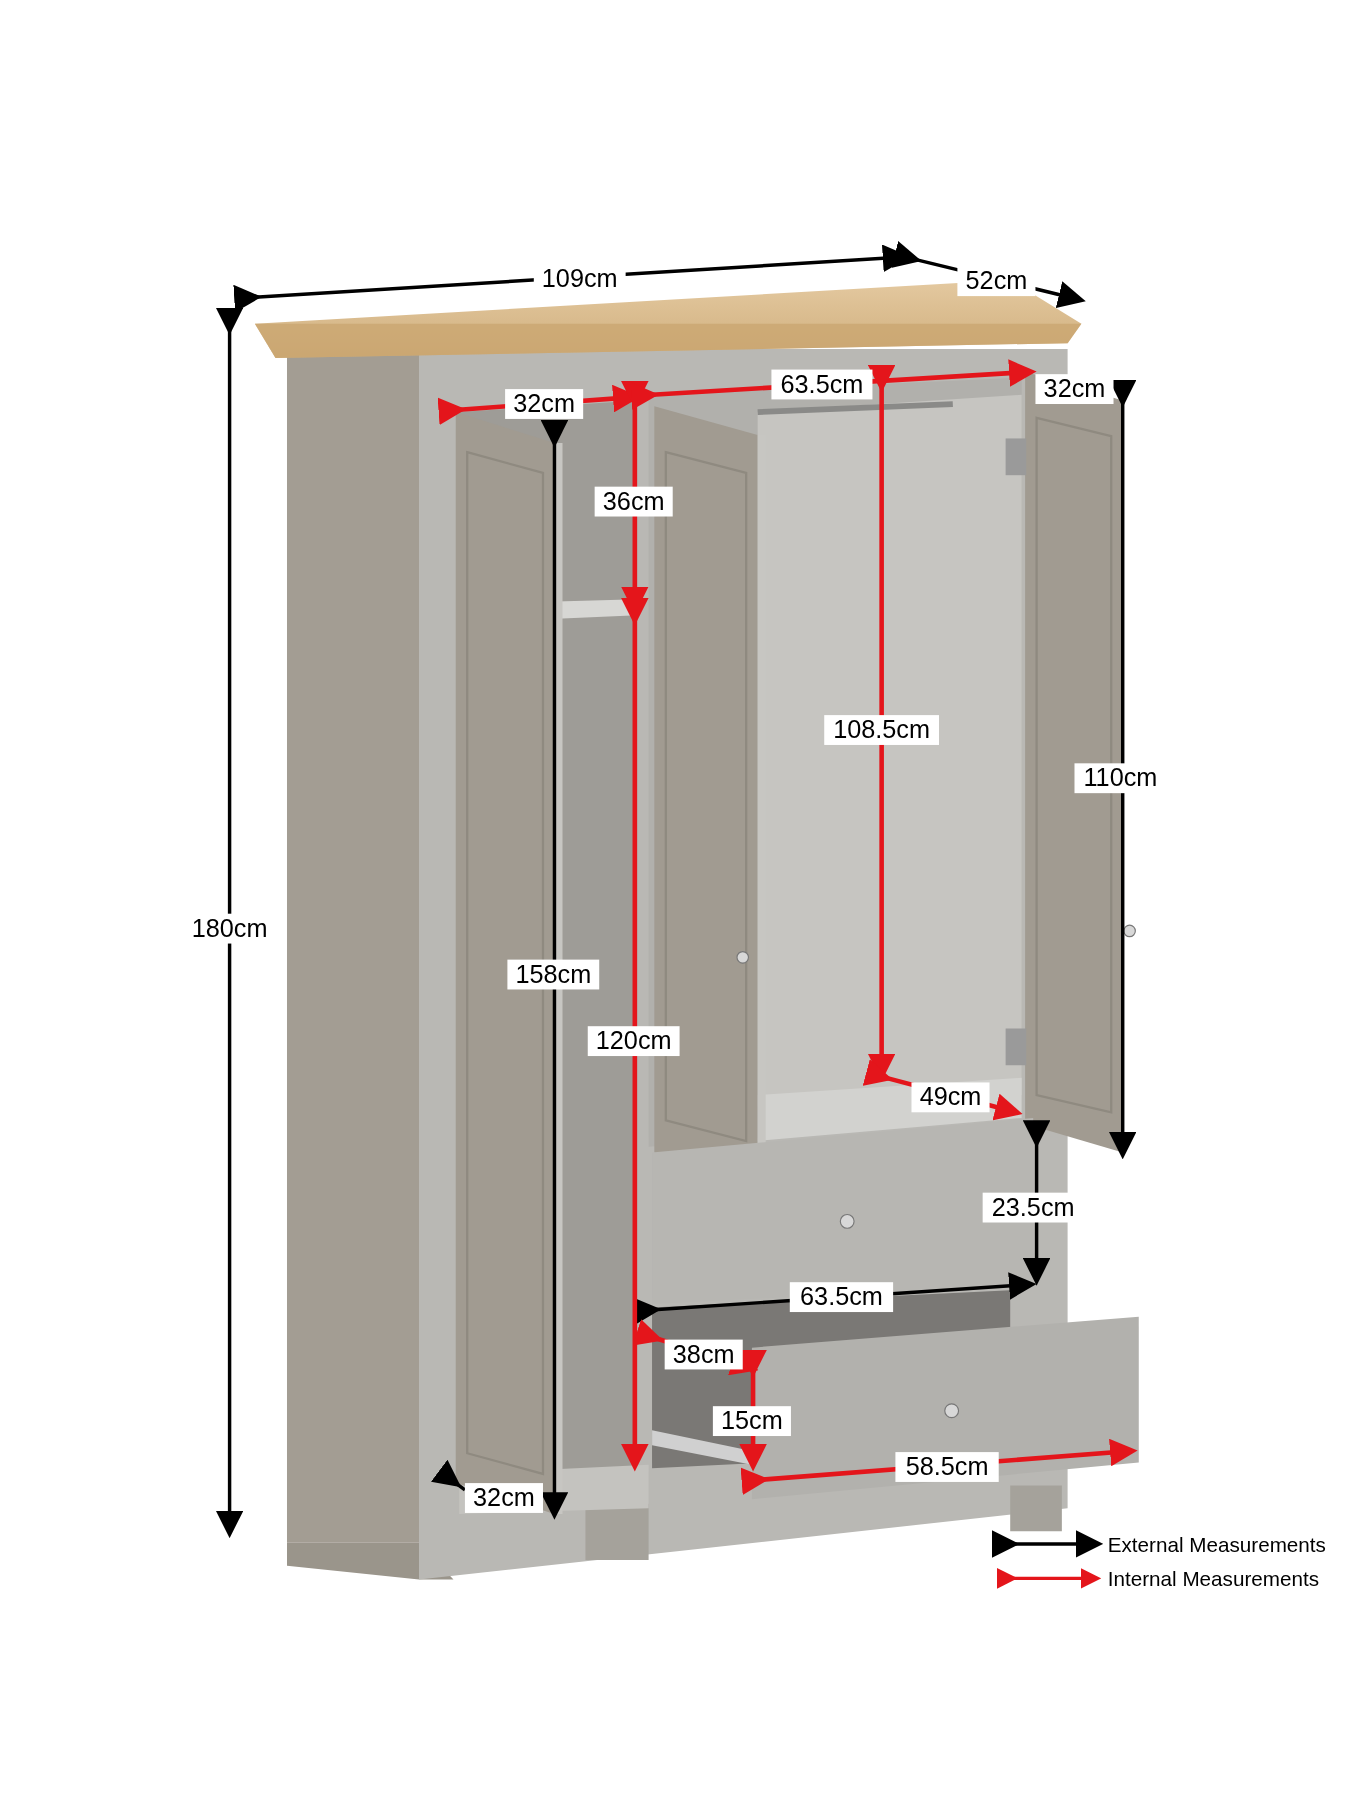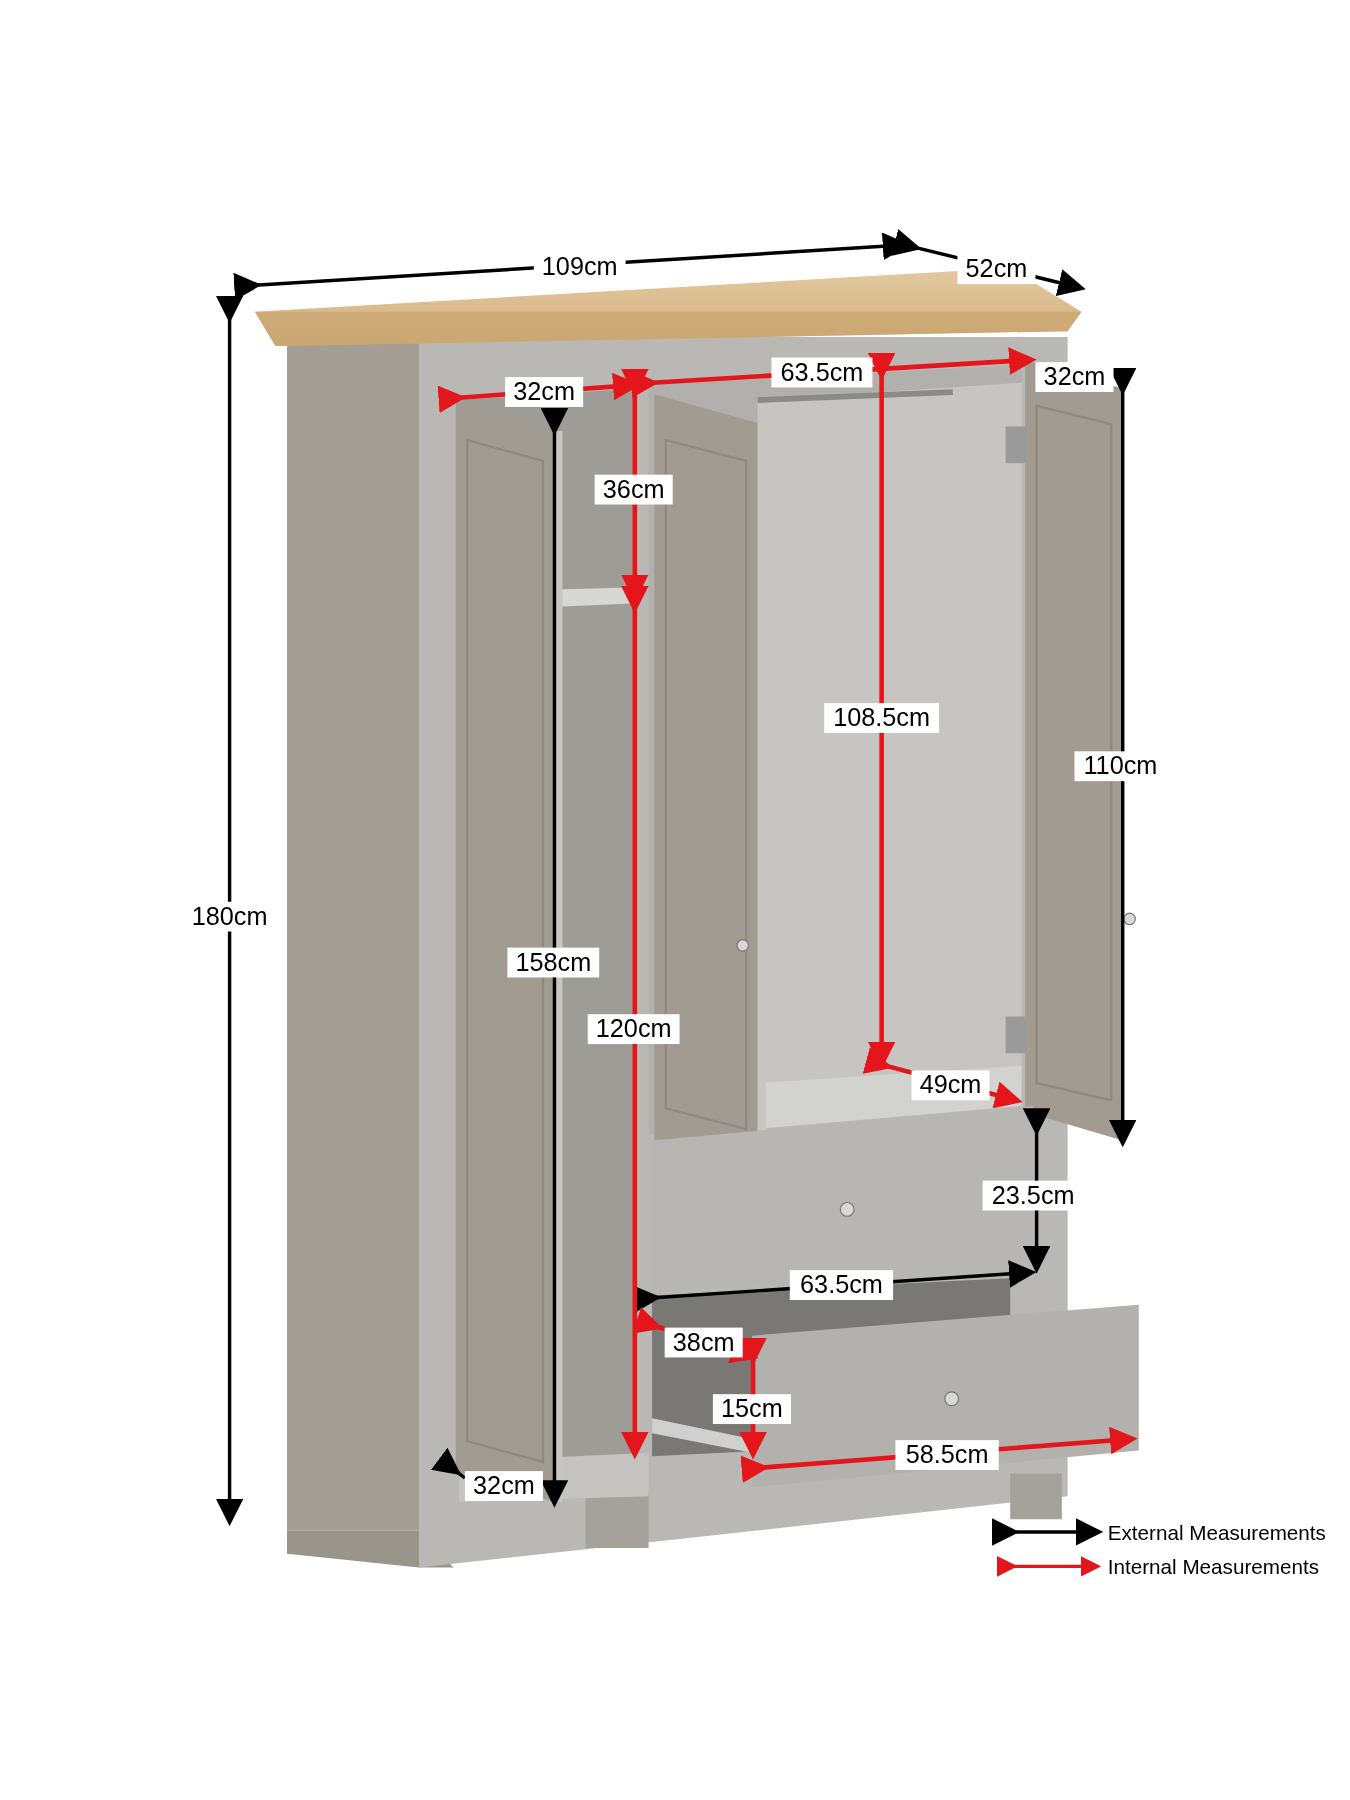--- a/index.html
+++ b/index.html
@@ -1,17 +1,17 @@
 <!DOCTYPE html>
 <html><head>
 <meta charset="utf-8">
 <style>
   html,body{margin:0;padding:0;background:#ffffff;}
   body{width:1350px;height:1800px;overflow:hidden;font-family:"Liberation Sans","DejaVu Sans",sans-serif;}
-  #stage{position:absolute;left:0;top:4px;width:1350px;height:1352px;}
+  #stage{position:absolute;left:0;top:16px;width:1350px;height:1352px;}
   svg{display:block;}
   .lbl{font-family:"Liberation Sans","DejaVu Sans",sans-serif;font-size:22px;fill:#000;}
   .legend-text{font-family:"Liberation Sans","DejaVu Sans",sans-serif;font-size:18px;fill:#000;}
 </style>
 </head>
 <body>
 
 <div id="stage">
 <svg viewBox="0 0 1176 1568" width="1350" height="1800" xmlns="http://www.w3.org/2000/svg">
   <defs>

